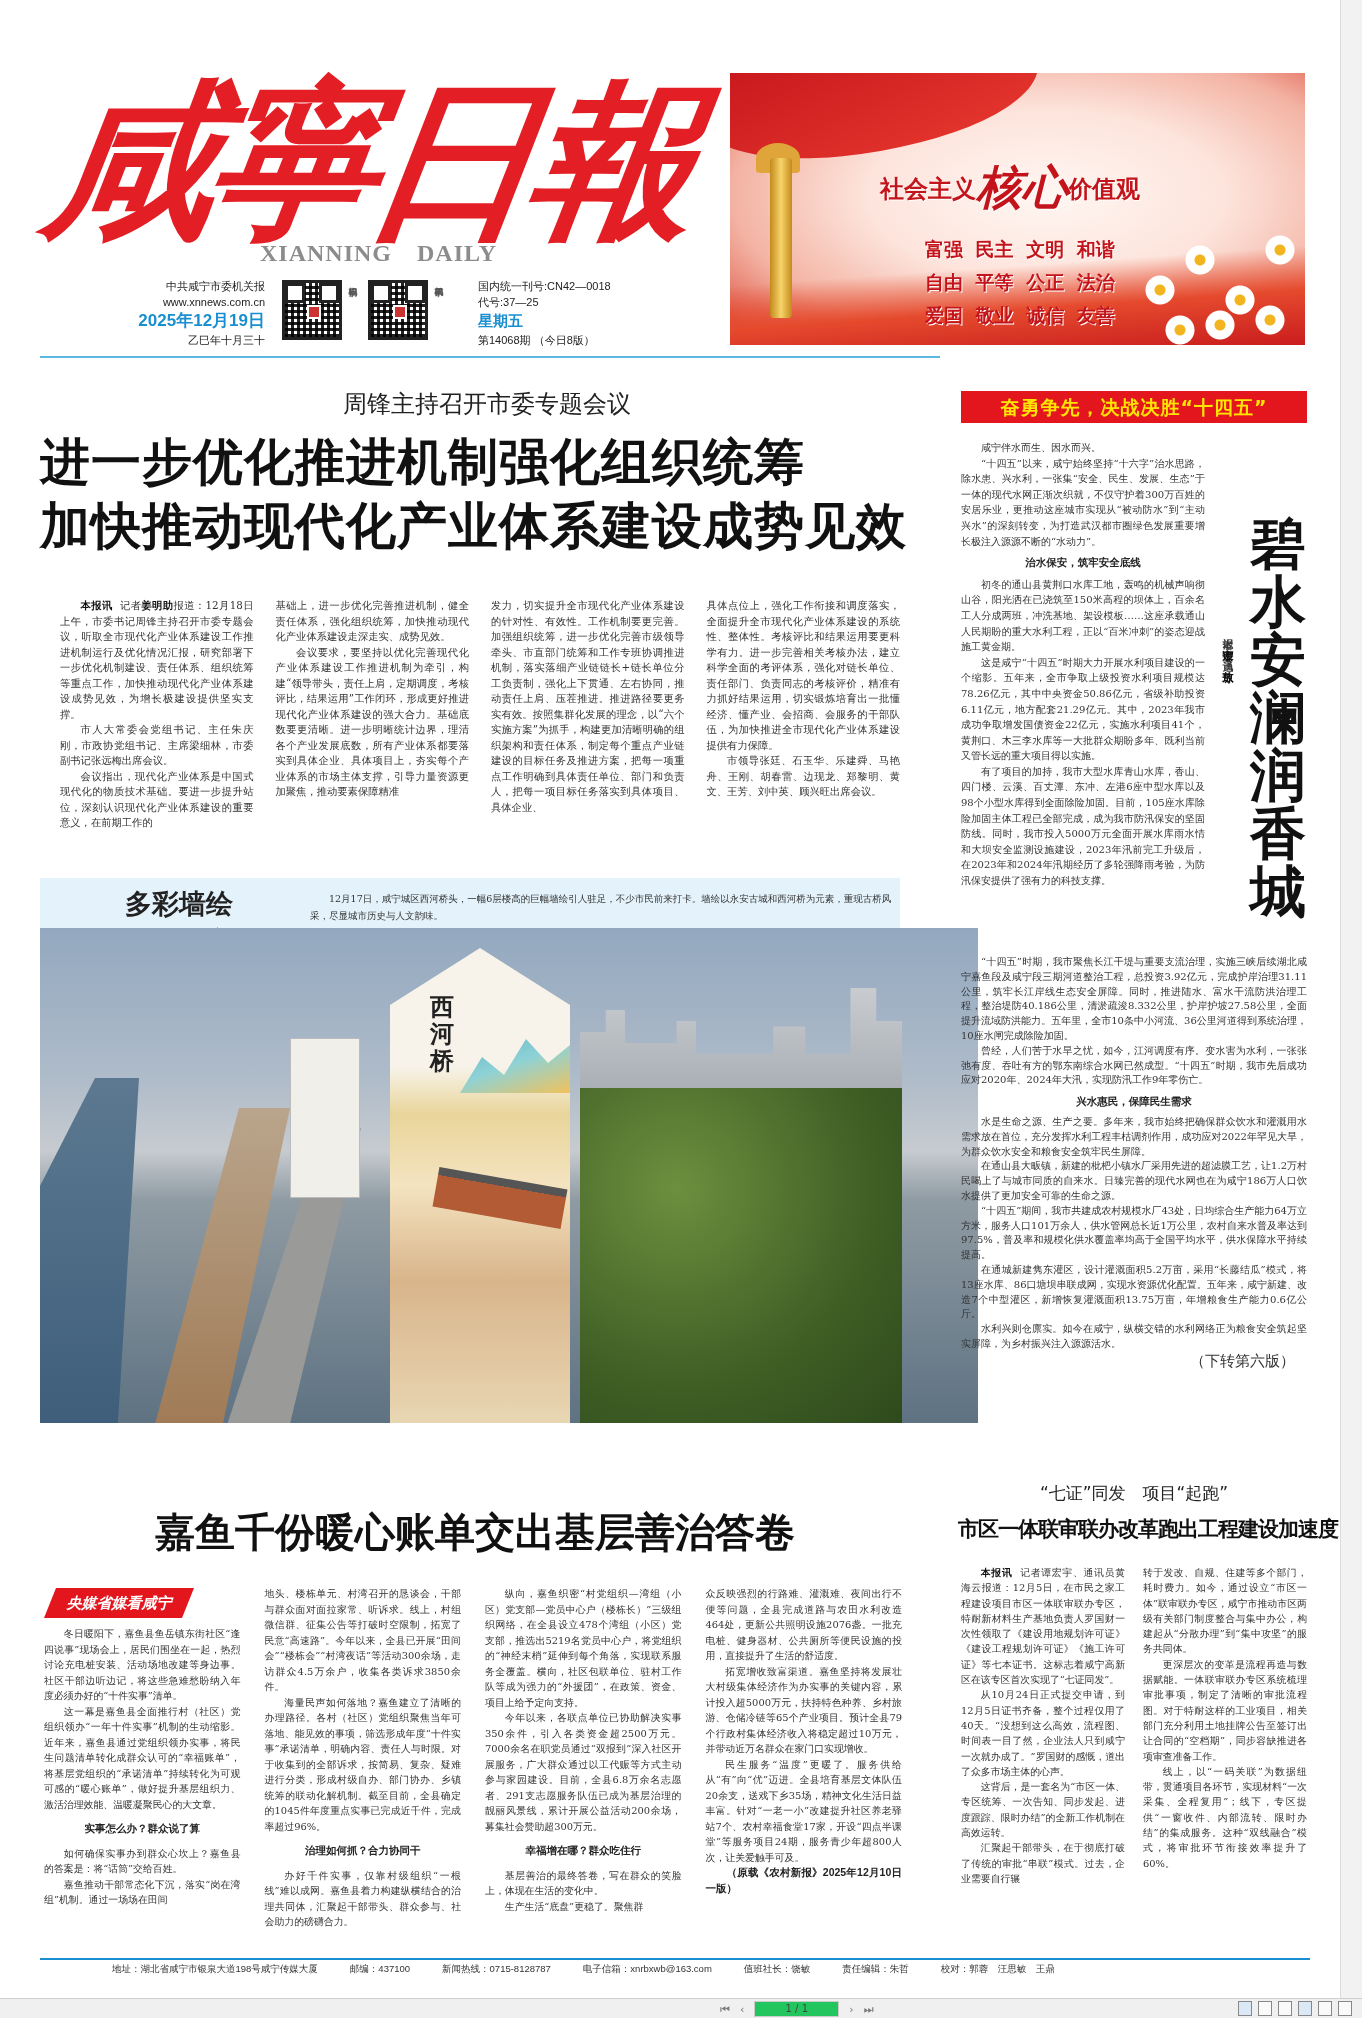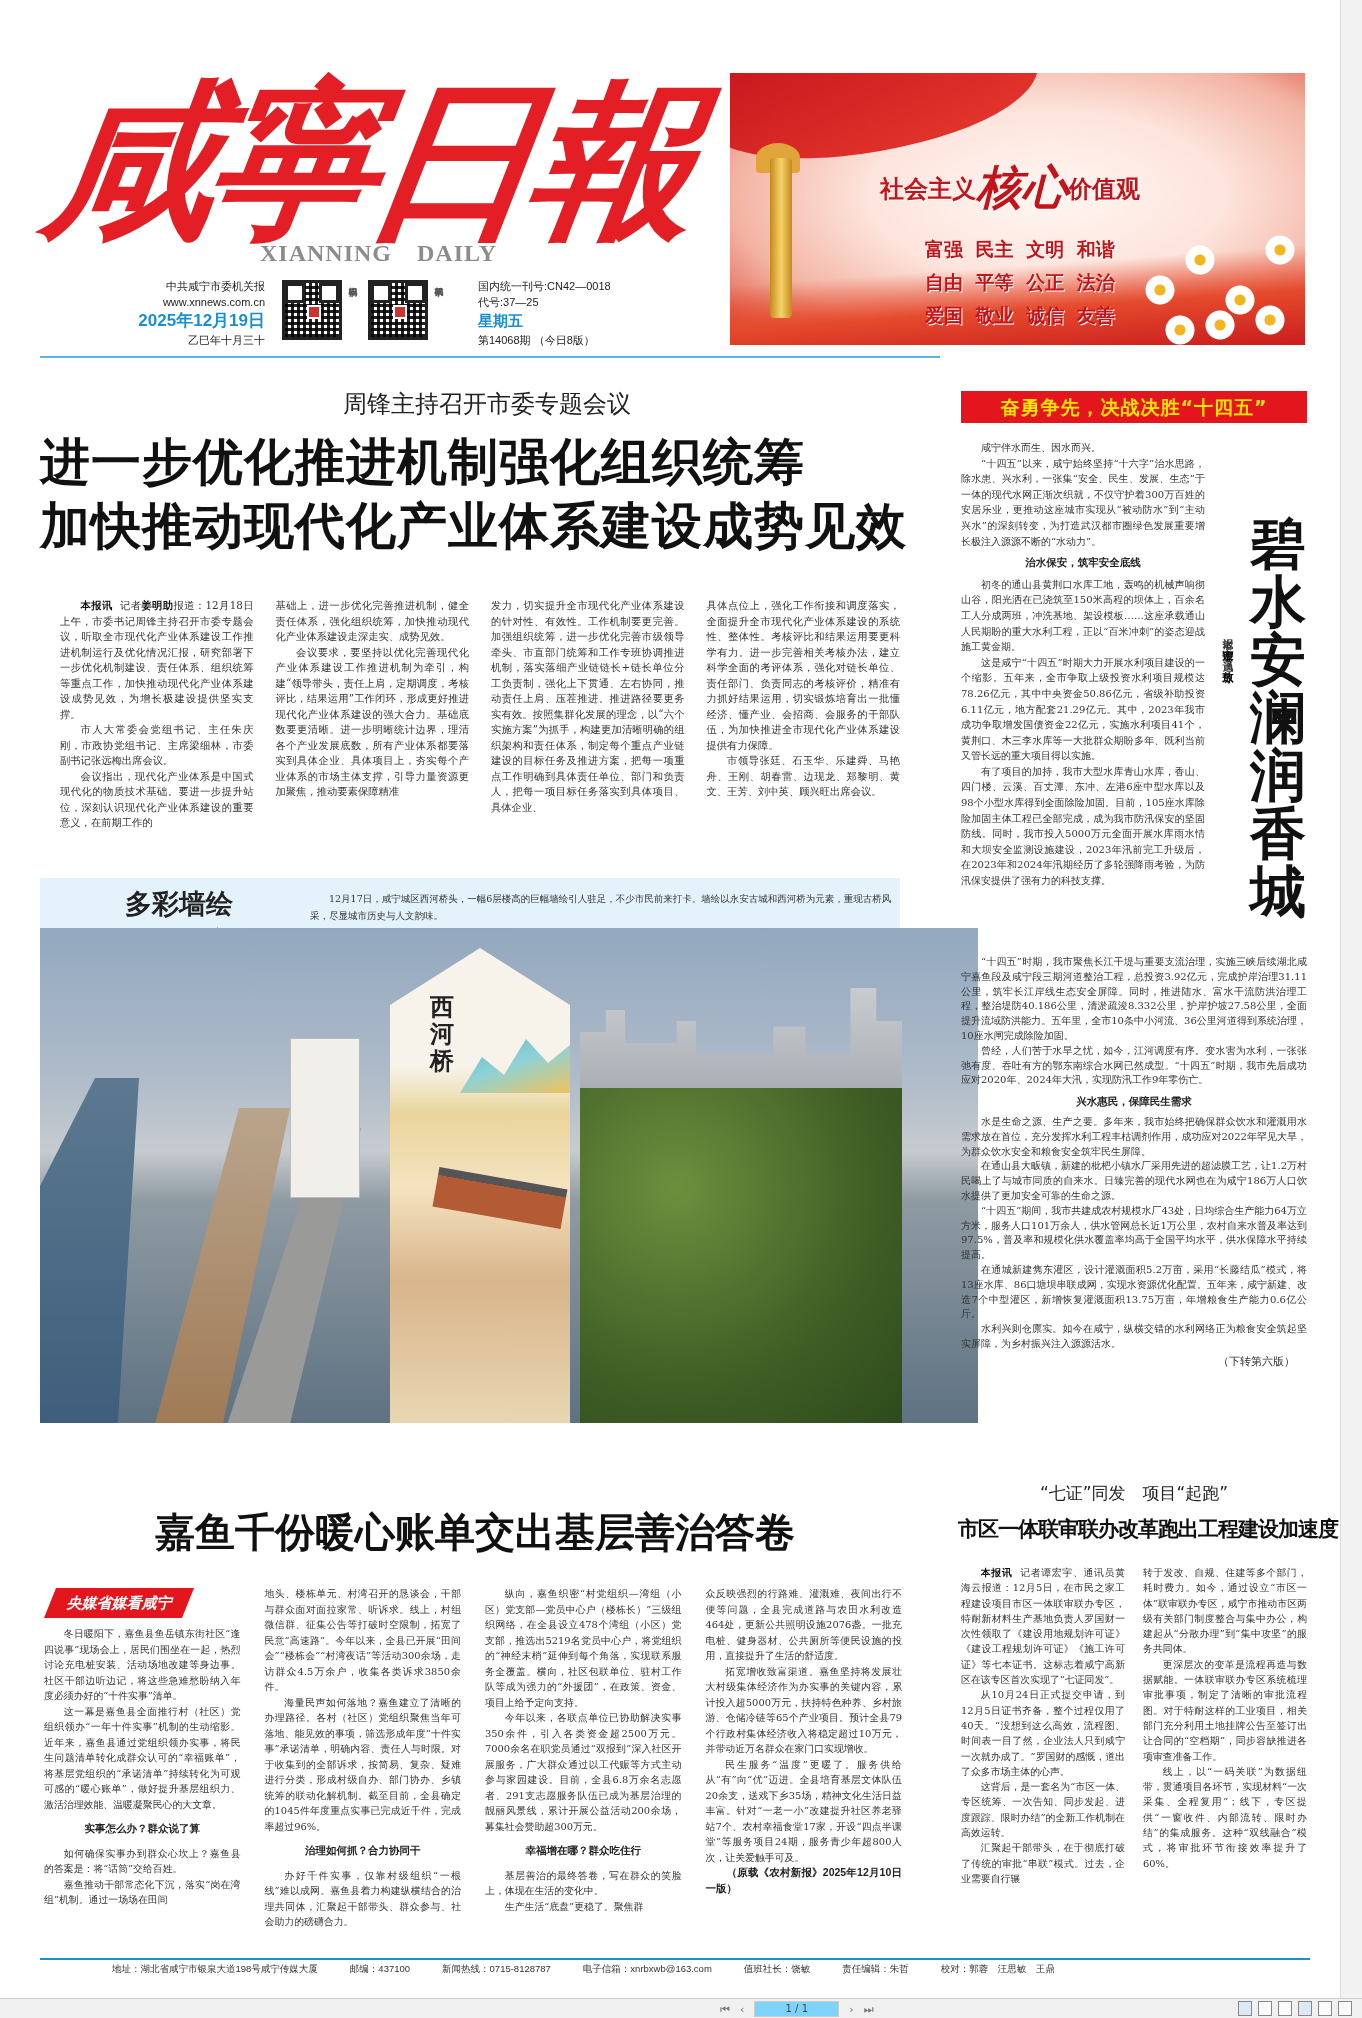--- a/index.html
+++ b/index.html
@@ -76,21 +76,21 @@
   
   .red-banner { position: absolute; left: 961px; top: 391px; width: 346px; height: 32px; background: #e3161e; color: #ffe600; font-family: "DejaVu Sans", sans-serif; font-weight: bold; font-size: 19px; line-height: 32px; text-align: center; letter-spacing: 1px; }
   .water-intro { position: absolute; left: 961px; top: 440px; width: 244px; font-size: 10px; line-height: 15.6px; color: #333; text-align: justify; }
   .water-intro p { text-indent: 2em; }
   .vert-title { position: absolute; left: 1243px; top: 515px; width: 70px; font-family: "DejaVu Sans", sans-serif; font-weight: bold; font-size: 56px; line-height: 58px; color: #111; text-align: center; }
   .vert-byline { position: absolute; left: 1220px; top: 630px; width: 14px; font-family: "Liberation Sans", sans-serif; font-size: 11px; line-height: 12px; color: #333; writing-mode: vertical-rl; letter-spacing: 0; }
   .vert-byline b { color: #111; }
   .water-full { position: absolute; left: 961px; top: 955px; width: 346px; font-size: 10px; line-height: 14.8px; color: #333; text-align: justify; }
   .water-full p { text-indent: 2em; }
   .subhead { text-align: center; font-family: "Liberation Sans", sans-serif; font-weight: bold; font-size: 10.5px; color: #222; margin: 6px 0; text-indent: 0 !important; }
-  .turn-page { text-align: right; font-family: "Liberation Sans", sans-serif; font-size: 11px; padding-right: 12px; margin-top: 2px; }
+  .turn-page { text-align: right; font-family: "Liberation Sans", sans-serif; font-size: 15px; padding-right: 12px; margin-top: 2px; }
 
   
   .jy-headline { position: absolute; left: 40px; top: 1505px; width: 870px; text-align: center; font-family: "DejaVu Sans", sans-serif; font-weight: bold; font-size: 40px; color: #111; letter-spacing: 0; }
   .cctv-tag { position: absolute; left: 44px; top: 1588px; width: 150px; height: 30px; background: #e3161e; color: #fff; font-family: "DejaVu Serif", serif; font-style: italic; font-weight: bold; font-size: 15px; line-height: 30px; text-align: center; clip-path: polygon(8% 0, 100% 0, 92% 100%, 0 100%); }
   .cctv-tag::after { content: ""; }
   .cols-lower { position: absolute; left: 44px; top: 1586px; width: 858px; display: grid; grid-template-columns: repeat(4, 1fr); column-gap: 24px; }
   .cols-lower .col { font-size: 9.9px; line-height: 15.5px; }
   .cols-lower .col .lead-space { height: 40px; }
   .cols-lower .subhead { font-size: 10.5px; margin: 9px 0; }
   .source-note { font-family: "Liberation Sans", sans-serif; font-weight: bold; font-size: 10.5px; color: #222; text-indent: 2em; }
@@ -100,21 +100,21 @@
   .approve-headline { position: absolute; left: 958px; top: 1515px; width: 352px; text-align: center; font-family: Liberation Sans, sans-serif; font-weight: bold; font-size: 21px; color: #111; letter-spacing: -1px; white-space: nowrap; }
   .cols-approve { position: absolute; left: 961px; top: 1565px; width: 346px; display: grid; grid-template-columns: 1fr 1fr; column-gap: 18px; }
   .cols-approve .col { font-size: 9.9px; line-height: 15.3px; }
 
   .rule-bottom { position: absolute; left: 40px; top: 1958px; width: 1270px; height: 2px; background: #1a8fd0; }
   .footer { position: absolute; left: 112px; top: 1963px; width: 1200px; font-family: "Liberation Sans", sans-serif; font-size: 9.5px; color: #333; display: flex; gap: 32px; white-space: nowrap; }
 
   
   .viewer-bar { position: absolute; left: 0; top: 1998px; width: 1362px; height: 20px; background: #f0f0f0; border-top: 1px solid #d0d0d0; }
   .viewer-nav { position: absolute; left: 720px; top: 2px; display: flex; gap: 10px; align-items: center; font-family: "DejaVu Sans", sans-serif; font-size: 11px; color: #777; }
-  .viewer-page { width: 85px; height: 16px; background: #7dd3fc; border: 1px solid #ccc; font-size: 10px; text-align: center; line-height: 14px; color: #444; }
+  .viewer-page { width: 85px; height: 16px; background: #22c55e; border: 1px solid #ccc; font-size: 10px; text-align: center; line-height: 14px; color: #444; }
   .viewer-tools { position: absolute; right: 10px; top: 2px; display: flex; gap: 6px; }
   .viewer-tools span { width: 14px; height: 15px; border: 1px solid #888; background: #fafafa; }
   .viewer-tools span.active { background: #dbe8f5; }
 </style>
 </head>
 <body>
 
 <div class="page">
 
   <div class="masthead-title">

